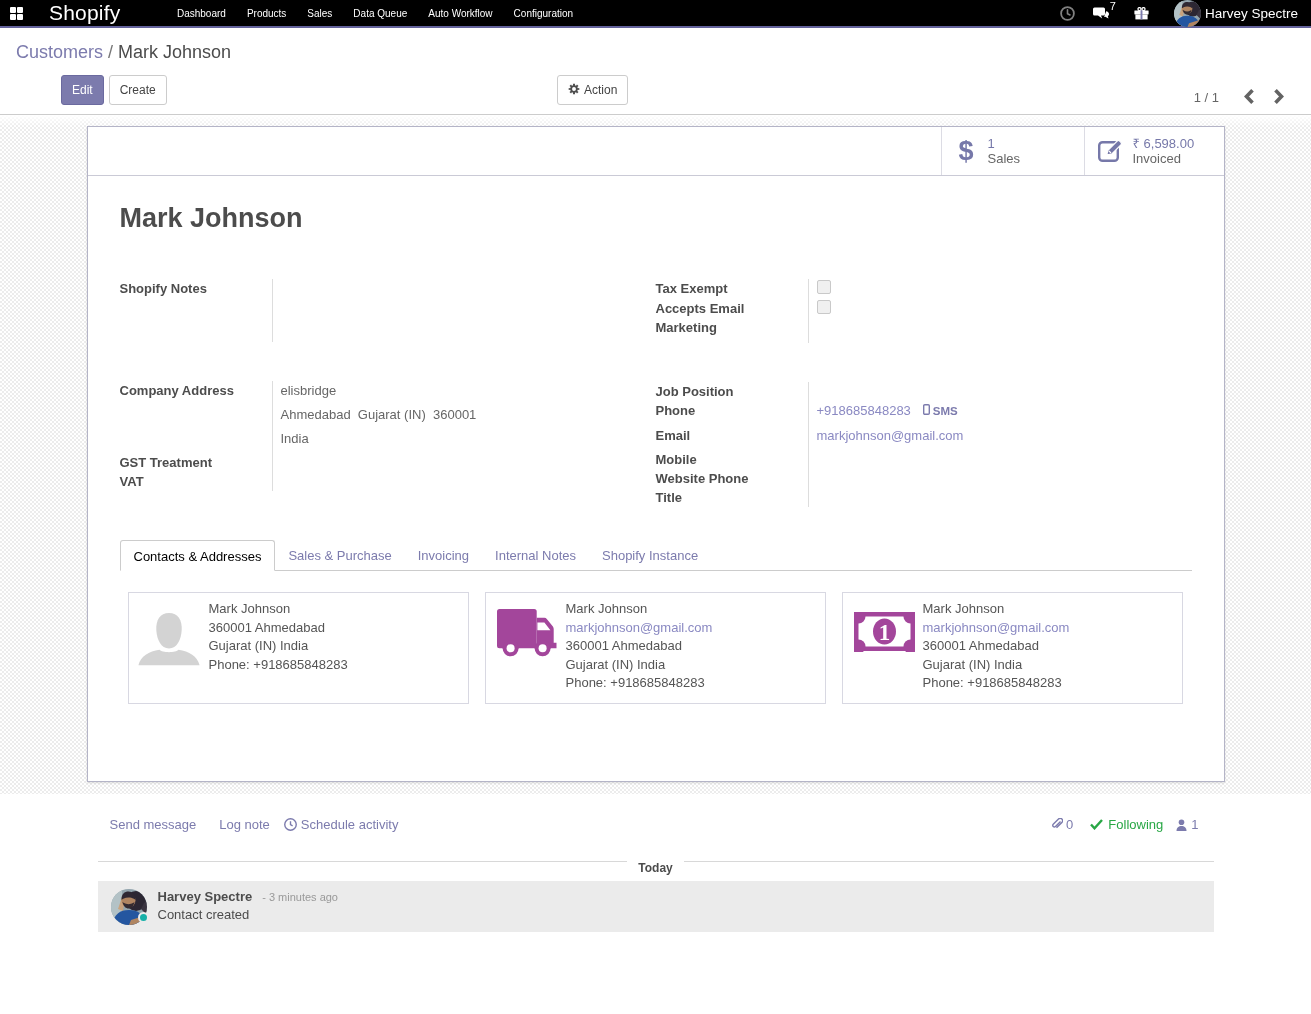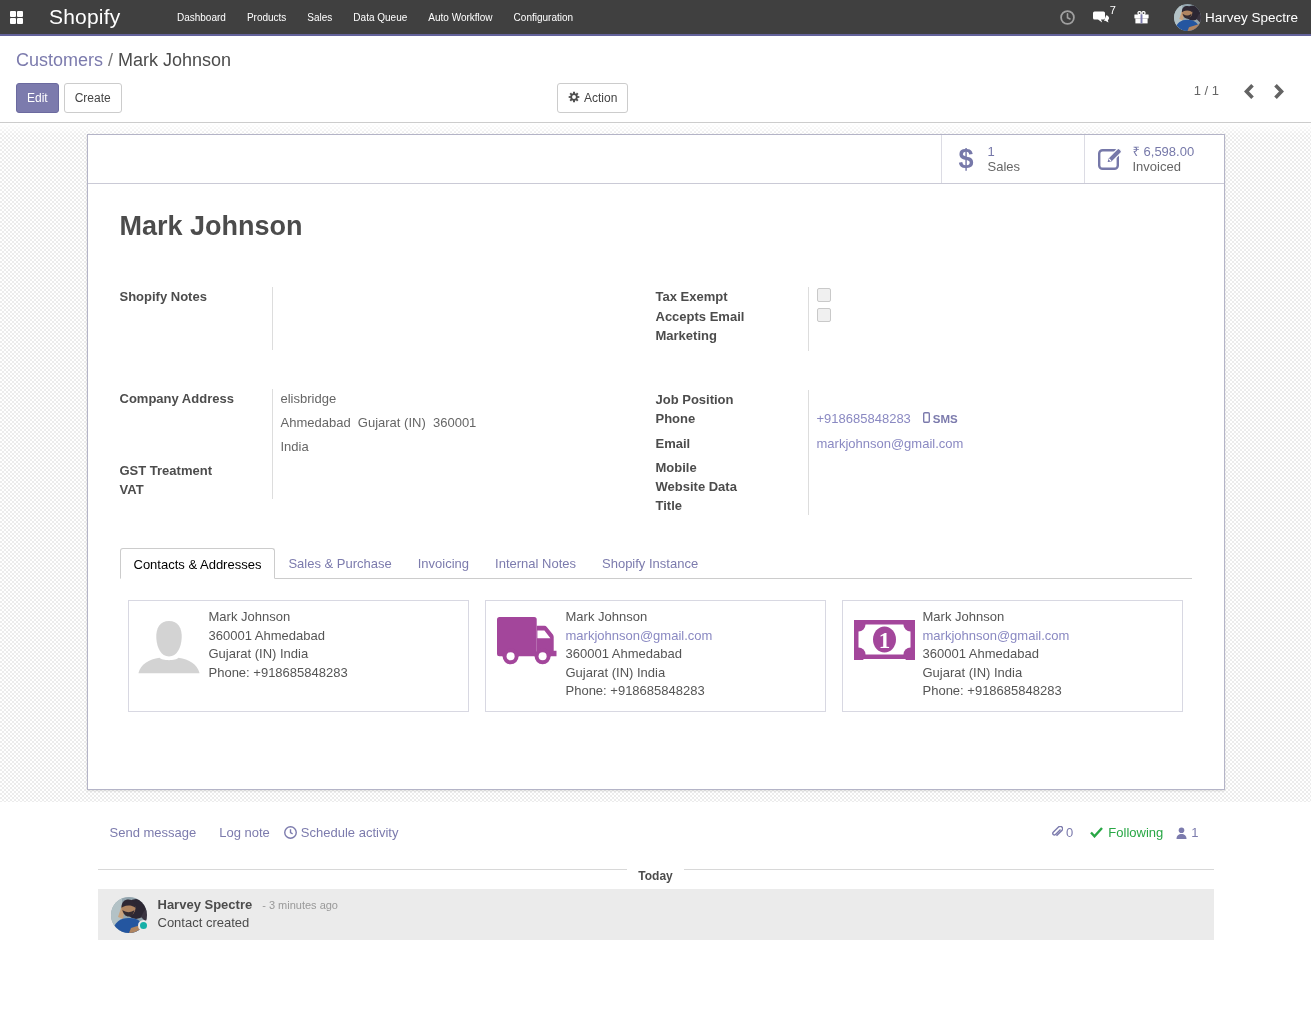--- a/index.html
+++ b/index.html
@@ -1,44 +1,44 @@
 <!DOCTYPE html>
 <html><head>
 <meta charset="utf-8">
 <style>
 * { margin:0; padding:0; box-sizing:border-box; }
 html,body { width:1311px; height:1014px; overflow:hidden; }
 body { font-family:"Liberation Sans", sans-serif; font-size:13px; color:#4c4c4c; background:#fff; }
 a { text-decoration:none; }
 
 
-.nav { height:36px; background:#404040; border-bottom:2px solid #63629b; display:flex; align-items:center; color:#fff; }
+.nav { height:28px; background:#000000; border-bottom:2px solid #63629b; display:flex; align-items:center; color:#fff; }
 .nav-apps { width:46px; display:flex; padding-left:10px; }
 .grid-ico { width:13px; height:13px; display:grid; grid-template-columns:6px 6px; grid-template-rows:6px 6px; gap:1px; }
 .grid-ico span { background:#fff; border-radius:1px; }
 .brand { font-size:21px; margin-left:3px; margin-right:46px; letter-spacing:0.2px; }
 .menu { display:flex; font-size:10px; }
 .menu a { color:#fff; padding:0 10.5px; }
 .nav-right { margin-left:auto; display:flex; align-items:center; }
 .nav-ico { margin-right:14px; display:flex; align-items:center; }
 .badge7 { font-size:11px; position:relative; top:-7px; left:1px; }
 .avatar-sm { display:inline-block; width:27px; height:27px; border-radius:50%; overflow:hidden; margin-left:25px; margin-right:4px; }
 .uname { font-size:13.5px; margin-right:13px; }
 
 
 .cp { background:#fff; padding:14px 16px 9px 16px; border-bottom:1px solid #ccc; }
 .breadcrumb { font-size:18px; color:#7c7bad; margin-bottom:12px; }
 .breadcrumb .sep { color:#777; }
 .breadcrumb .cur { color:#4c4c4c; }
 .cp-row { display:flex; align-items:center; position:relative; height:30px; }
 .btn { display:inline-block; font-size:12px; height:30px; line-height:28px; padding:0 10px; border-radius:3px; border:1px solid #ccc; background:#fff; color:#444; vertical-align:top; }
 .btn-primary { background:#7c7bad; border-color:#6b6a9f; color:#fff; }
-.btn-edit { margin-right:5px; }
+.btn-edit { margin-right:5px;margin-left:45px; }
 .btn-action { position:absolute; left:541px; }
-.pager { position:absolute; right:10px; top:0; height:30px; display:flex; align-items:flex-start; color:#666; font-size:13px; }
+.pager { position:absolute; right:10px; top:0; height:30px; display:flex; align-items:flex-end; color:#666; font-size:13px; }
 .pager .cnt { margin-right:24px; color:#666; }
 .pgbtn { margin-left:0; padding:0; margin-left:18px; display:flex; }
 
 
 .content {
   height:679px;
   background-color:#fff;
   background-image:
     linear-gradient(rgba(255,255,255,1), rgba(255,255,255,0) 12px),
     conic-gradient(#ececec 25%, #ffffff 25% 50%, #ececec 50% 75%, #ffffff 75%);
@@ -263,21 +263,21 @@
               </div>
           <div class="row">
                 <span class="lbl">Email</span>
                 <span class="val" style="padding-bottom:5px"><span class="linkv">markjohnson@gmail.com</span></span>
               </div>
           <div class="row">
                 <span class="lbl">Mobile</span>
                 <span class="val"></span>
               </div>
           <div class="row">
-                <span class="lbl">Website Data</span>
+                <span class="lbl">Website Phone</span>
                 <span class="val"></span>
               </div>
           <div class="row">
                 <span class="lbl">Title</span>
                 <span class="val"></span>
               </div>
         </div>
       </div>
     </div>
 

